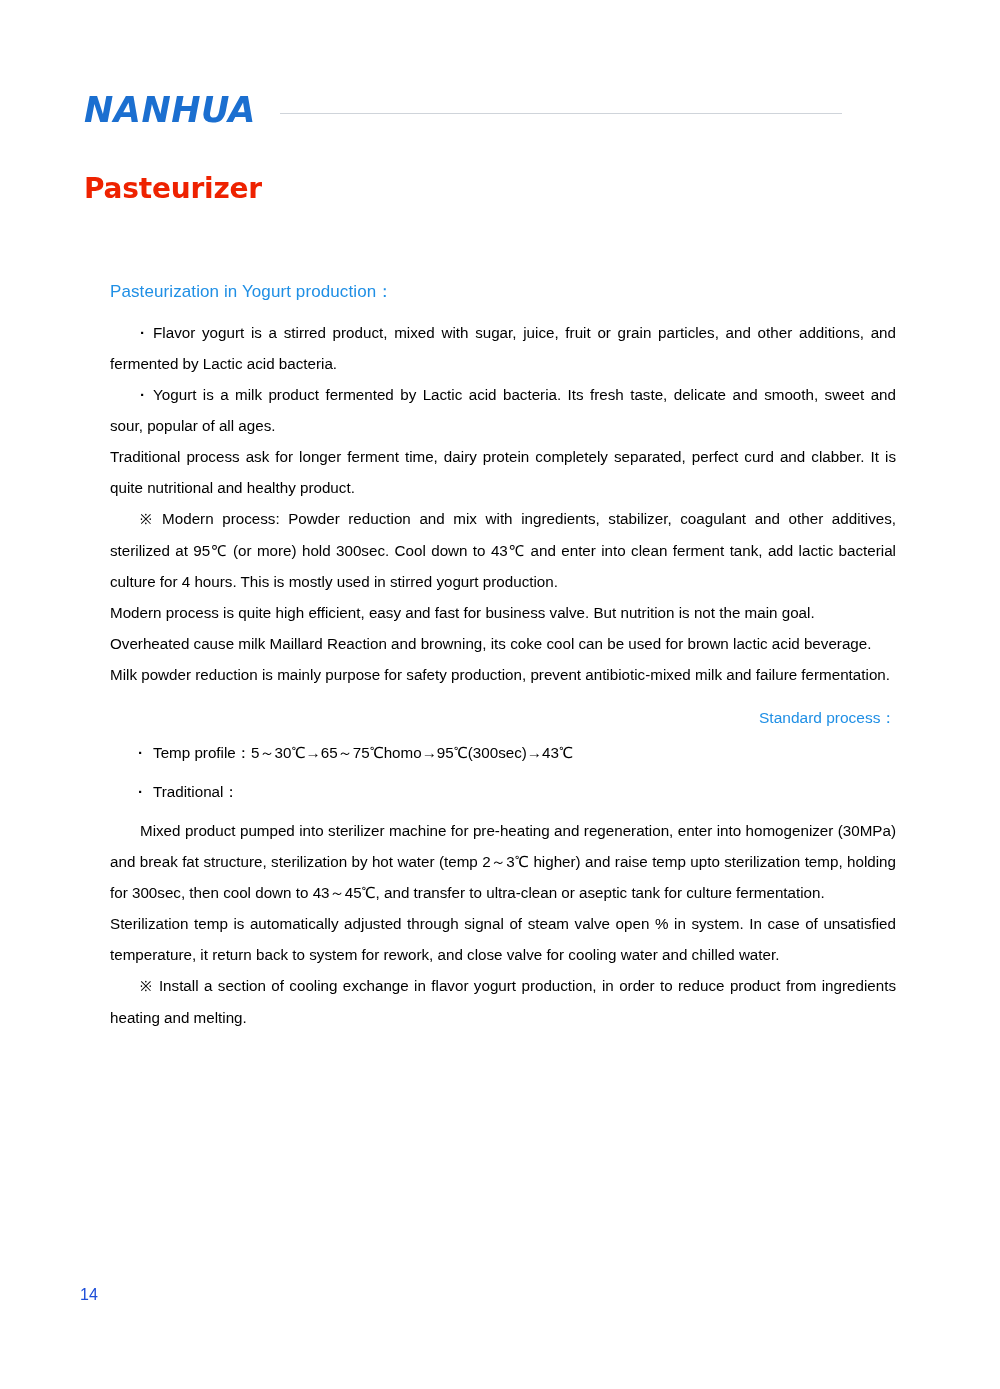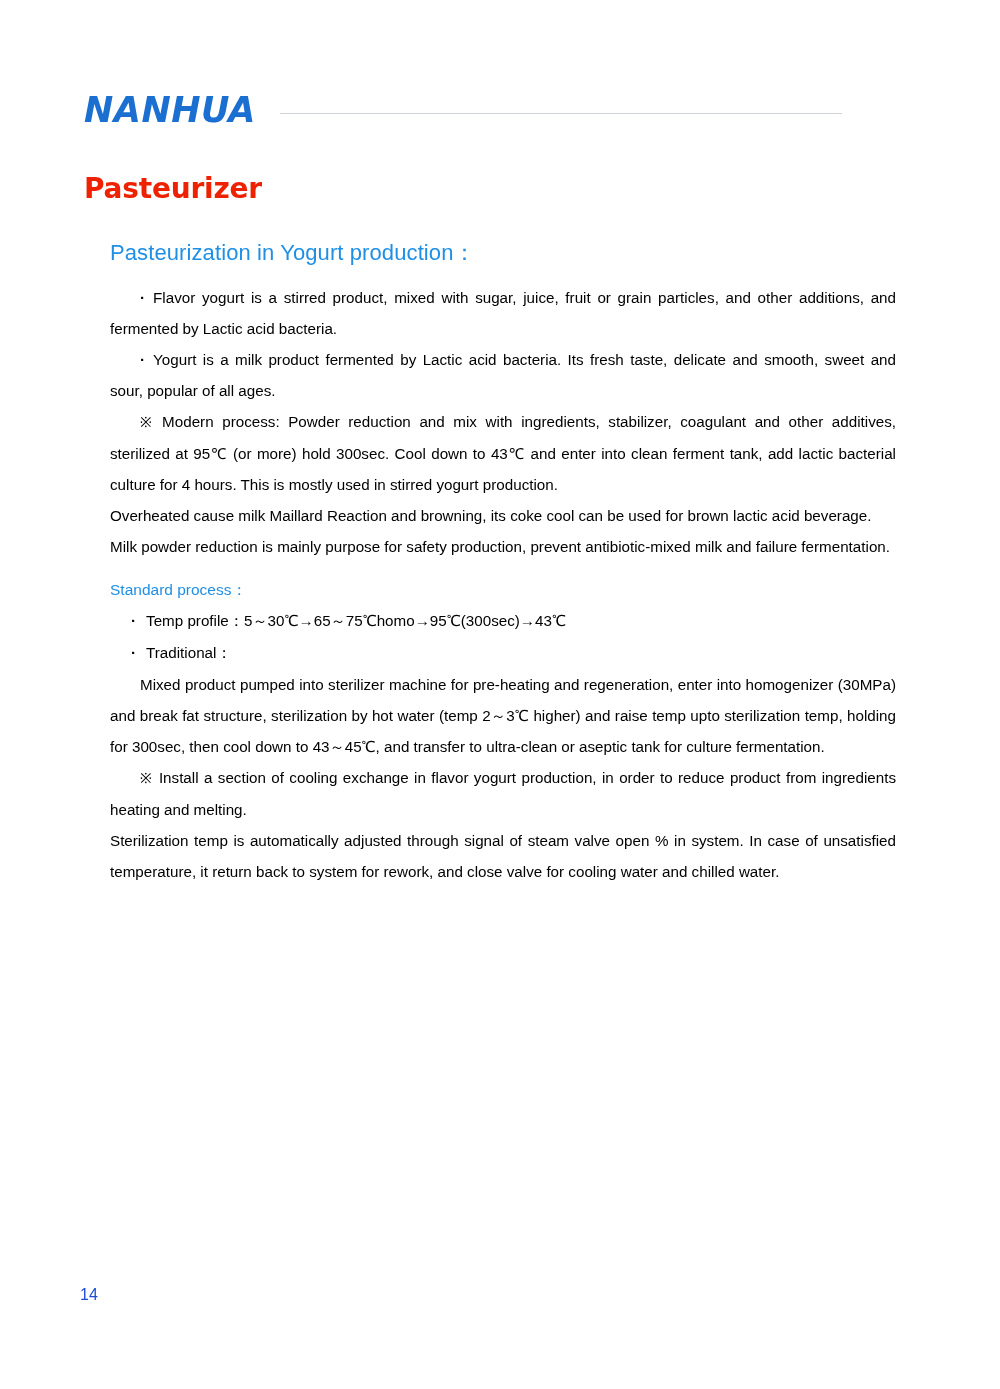--- a/index.html
+++ b/index.html
@@ -67,29 +67,31 @@
 
   .content {
     position: absolute;
     left: 110px;
     top: 238px;
     width: 786px;
   }
 
   .section-heading {
     color: #1f8fe5;
-    font-size: 22px;
+    font-size: 17px;
     margin-bottom: 14px;
     letter-spacing: 0.1px;
+    margin-top: 42px;
   }
   .sub-heading {
     color: #1f8fe5;
     font-size: 15.5px;
     margin-top: 18px;
     margin-bottom: 4px;
+    text-align: right;
   }
 
   p.para {
     font-size: 15.2px;
     line-height: 31px;
     margin: 0;
     text-align: justify;
     text-justify: inter-word;
   }
   p.indent {
@@ -101,21 +103,21 @@
     padding-right: 8px;
   }
   .bullet-star::before {
     content: "※";
     padding-right: 6px;
     font-size: 14px;
   }
   .li-dot {
     font-size: 15.2px;
     line-height: 31px;
-    margin: 1px;
+    margin: 8px;
     padding-left: 20px;
   }
   .li-dot::before {
     content: "·";
     font-weight: 700;
     padding-right: 10px;
   }
   .gap-top {
     margin-top: 10px;
   }
@@ -143,36 +145,38 @@
 
   <div class="content">
 
     <div class="section-heading">Pasteurization in Yogurt production：</div>
 
     <p class="para indent bullet-dot">Flavor yogurt is a stirred product, mixed with sugar, juice, fruit or grain particles, and other additions, and fermented by Lactic acid bacteria.</p>
 
     <p class="para indent bullet-dot">Yogurt is a milk product fermented by Lactic acid bacteria. Its fresh taste, delicate and smooth, sweet and sour, popular of all ages.</p>
 
 
+    <p class="para">Traditional process ask for longer ferment time, dairy protein completely separated, perfect curd and clabber. It is quite nutritional and healthy product.</p>
 
     <p class="para indent bullet-star">Modern process: Powder reduction and mix with ingredients, stabilizer, coagulant and other additives, sterilized at 95℃ (or more) hold 300sec. Cool down to 43℃ and enter into clean ferment tank, add lactic bacterial culture for 4 hours. This is mostly used in stirred yogurt production.</p>
 
+    <p class="para">Modern process is quite high efficient, easy and fast for business valve. But nutrition is not the main goal.</p>
 
     <p class="para">Overheated cause milk Maillard Reaction and browning, its coke cool can be used for brown lactic acid beverage.</p>
 
     <p class="para">Milk powder reduction is mainly purpose for safety production, prevent antibiotic-mixed milk and failure fermentation.</p>
 
     <div class="sub-heading">Standard process：</div>
 
     <p class="li-dot">Temp profile：5～30℃→65～75℃homo→95℃(300sec)→43℃</p>
     <p class="li-dot">Traditional：</p>
 
     <p class="para indent">Mixed product pumped into sterilizer machine for pre-heating and regeneration, enter into homogenizer (30MPa) and break fat structure, sterilization by hot water (temp 2～3℃ higher) and raise temp upto sterilization temp, holding for 300sec, then cool down to 43～45℃, and transfer to ultra-clean or aseptic tank for culture fermentation.</p>
 
+    <p class="para">Sterilization temp is automatically adjusted through signal of steam valve open % in system. In case of unsatisfied temperature, it return back to system for rework, and close valve for cooling water and chilled water.</p>
+
     <p class="para indent bullet-star gap-top">Install a section of cooling exchange in flavor yogurt production, in order to reduce product from ingredients heating and melting.</p>
-
-    <p class="para">Sterilization temp is automatically adjusted through signal of steam valve open % in system. In case of unsatisfied temperature, it return back to system for rework, and close valve for cooling water and chilled water.</p>
 
   </div>
 
   <div class="page-number">14</div>
 
 </div>
 
 </body></html>

